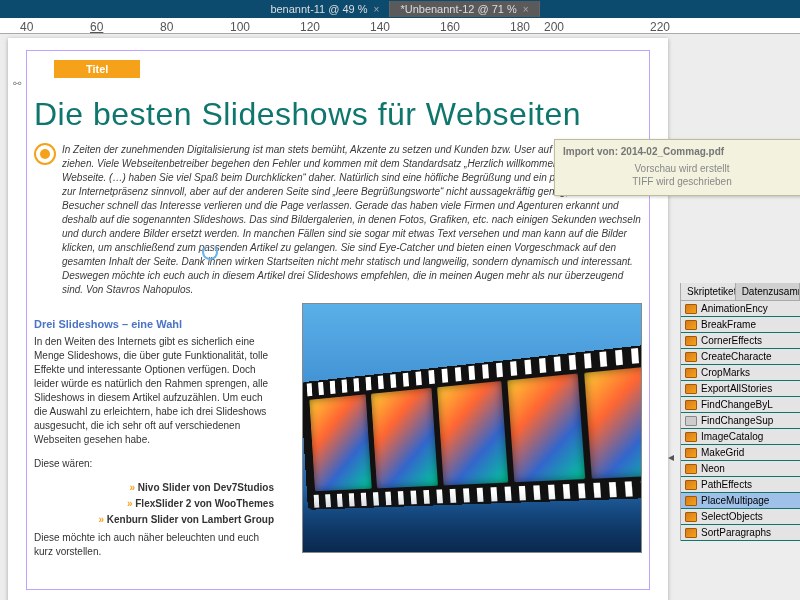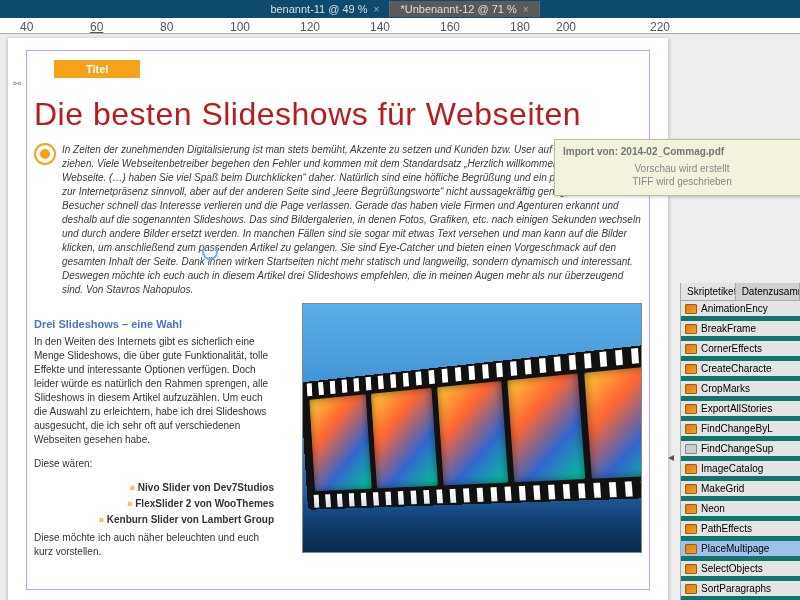--- a/index.html
+++ b/index.html
@@ -7,21 +7,21 @@
 .tabbar { background:#0c4a6e; height:18px; display:flex; align-items:center; font-size:11px; color:#ddd;justify-content:center; }
 .tab { padding:2px 10px; display:flex; align-items:center; gap:6px; border-right:1px solid #666; }
 .tab.active { background:#5a5a5a; }
 .tab .close { font-size:10px; color:#aaa; cursor:pointer; }
 .ruler { background:#fff; height:16px; border-bottom:1px solid #aaa; position:relative; font-size:12px; color:#555; }
 .ruler .tick { position:absolute; top:2px; }
 .canvas { background:#fff; margin:4px 8px 0 8px; width:660px; height:570px; box-shadow:0 1px 4px rgba(0,0,0,0.3); position:relative; padding:16px 26px 0 26px; overflow:hidden; }
 .canvas::before { content:""; position:absolute; inset:12px 18px 18px 18px; border:1px solid #bfa2ff; pointer-events:none; }
 .title-tab { background:#f5a21a; color:#fff; font-weight:bold; font-size:11px; padding:3px 32px; display:inline-block; margin-top:6px; margin-left:20px; }
 .chain { position:absolute; left:5px; top:40px; font-size:10px; color:#888; }
-.headline { color:#b91c1c; font-size:32px; font-weight:300; margin:18px 0 10px 0; letter-spacing:0.5px; }
+.headline { color:#0f766e; font-size:32px; font-weight:300; margin:18px 0 10px 0; letter-spacing:0.5px; }
 .dropcap-row { display:flex; gap:6px; margin-bottom:2px; }
 .dropcap { width:22px; height:22px; border:2px solid #f5a21a; border-radius:50%; position:relative; flex-shrink:0; }
 .dropcap::after { content:""; position:absolute; inset:4px; background:#f5a21a; border-radius:50%; }
 .bodytext { font-size:10px; line-height:14px; color:#3a3a3a; font-style:italic; }
 .bodytext.first { flex:1; }
 .subhead { color:#4a74c4; font-size:11px; font-weight:bold; margin:14px 0 4px 0; }
 .columns { display:flex; gap:28px; margin-top:6px; }
 .col-left { width:240px; font-size:10px; line-height:14px; color:#333; }
 .col-left p { margin-bottom:10px; }
 .bullets { margin:4px 0; }
@@ -34,21 +34,21 @@
 .frame { flex:1; background:linear-gradient(135deg,#ffcc33,#ff6633,#3366cc,#00cc99); border-radius:2px; box-shadow:inset 0 0 8px rgba(0,0,0,0.5); }
 .reflect { position:absolute; left:0; right:0; bottom:0; height:60px; background:linear-gradient(180deg,rgba(255,255,255,0) 0%,rgba(10,30,60,0.6) 100%); }
 .tooltip { position:absolute; top:139px; left:554px; width:256px; background:#f2f2de; border:1px solid #bdbd9a; padding:6px 8px; font-size:10px; color:#555; box-shadow:1px 1px 3px rgba(0,0,0,0.2); }
 .tooltip .t1 { font-weight:bold; margin-bottom:6px; color:#777; }
 .tooltip .t2,.tooltip .t3 { text-align:center; margin:2px 0; color:#888; }
 .panel { position:absolute; right:0; top:283px; width:120px; background:#e4e4e4; border-left:1px solid #aaa; font-size:10px; }
 .panel-tabs { display:flex; background:#d0d0d0; border-bottom:1px solid #aaa; }
 .panel-tab { padding:3px 6px; border-right:1px solid #aaa; font-size:10px; white-space:nowrap; overflow:hidden; }
 .panel-tab.first { background:#e4e4e4; }
 .scriptlist { }
-.script-item { display:flex; align-items:center; gap:4px; padding:2px 4px; border-bottom:5px solid #0f766e; cursor:pointer; white-space:nowrap; overflow:hidden; }
+.script-item { display:flex; align-items:center; gap:4px; padding:2px 4px; border-bottom:1px solid #0f766e; cursor:pointer; white-space:nowrap; overflow:hidden; }
 .script-item.sel { background:#9fc0e8; }
 .script-icon { width:12px; height:10px; background:linear-gradient(135deg,#d97a1a,#f5a21a); border:1px solid #a05a0a; border-radius:1px; flex-shrink:0; }
 .script-icon.folder { background:#ccc; border-color:#888; }
 .arrow { position:absolute; right:126px; top:450px; font-size:12px; color:#555; }
 .cursor { position:absolute; left:194px; top:206px; width:16px; height:16px; border:2px solid #6db4e8; border-radius:50%; border-top-color:transparent; }
 </style>
 </head>
 <body>
 
 <div class="tabbar">
@@ -64,21 +64,21 @@
 
 <div class="ruler" id="ruler">
     <span class="tick" style="left: 20px;">40</span>
     <span class="tick" style="left: 90px; text-decoration: underline;">60</span>
     <span class="tick" style="left: 160px;">80</span>
     <span class="tick" style="left: 230px;">100</span>
     <span class="tick" style="left: 300px;">120</span>
     <span class="tick" style="left: 370px;">140</span>
     <span class="tick" style="left: 440px;">160</span>
     <span class="tick" style="left: 510px;">180</span>
-    <span class="tick" style="left: 556px;">200</span>
+    <span class="tick" style="left: 544px;">200</span>
     <span class="tick" style="left: 650px;">220</span>
   </div>
 
 <div class="canvas">
   <span class="chain">⚯</span>
   <div class="title-tab">Titel</div>
   <div class="headline">Die besten Slideshows für Webseiten</div>
   <div class="dropcap-row">
     <div class="dropcap"></div>
     <div class="bodytext first">In Zeiten der zunehmenden Digitalisierung ist man stets bemüht, Akzente zu setzen und Kunden bzw. User auf seine Seite zu ziehen. Viele Webseitenbetreiber begehen den Fehler und kommen mit dem Standardsatz „Herzlich willkommen auf unserer Webseite. (…) haben Sie viel Spaß beim Durchklicken“ daher. Natürlich sind eine höfliche Begrüßung und ein paar kleine Worte zur Internetpräsenz sinnvoll, aber auf der anderen Seite sind „leere Begrüßungsworte“ nicht aussagekräftig genug, sodass Besucher schnell das Interesse verlieren und die Page verlassen. Gerade das haben viele Firmen und Agenturen erkannt und deshalb auf die sogenannten Slideshows. Das sind Bildergalerien, in denen Fotos, Grafiken, etc. nach einigen Sekunden wechseln und durch andere Bilder ersetzt werden. In manchen Fällen sind sie sogar mit etwas Text versehen und man kann auf die Bilder klicken, um anschließend zum passenden Artikel zu gelangen. Sie sind Eye-Catcher und bieten einen Vorgeschmack auf den gesamten Inhalt der Seite. Dank ihnen wirken Startseiten nicht mehr statisch und langweilig, sondern dynamisch und interessant. Deswegen möchte ich euch auch in diesem Artikel drei Slideshows empfehlen, die in meinen Augen mehr als nur überzeugend sind. Von Stavros Nahopulos.</div>

